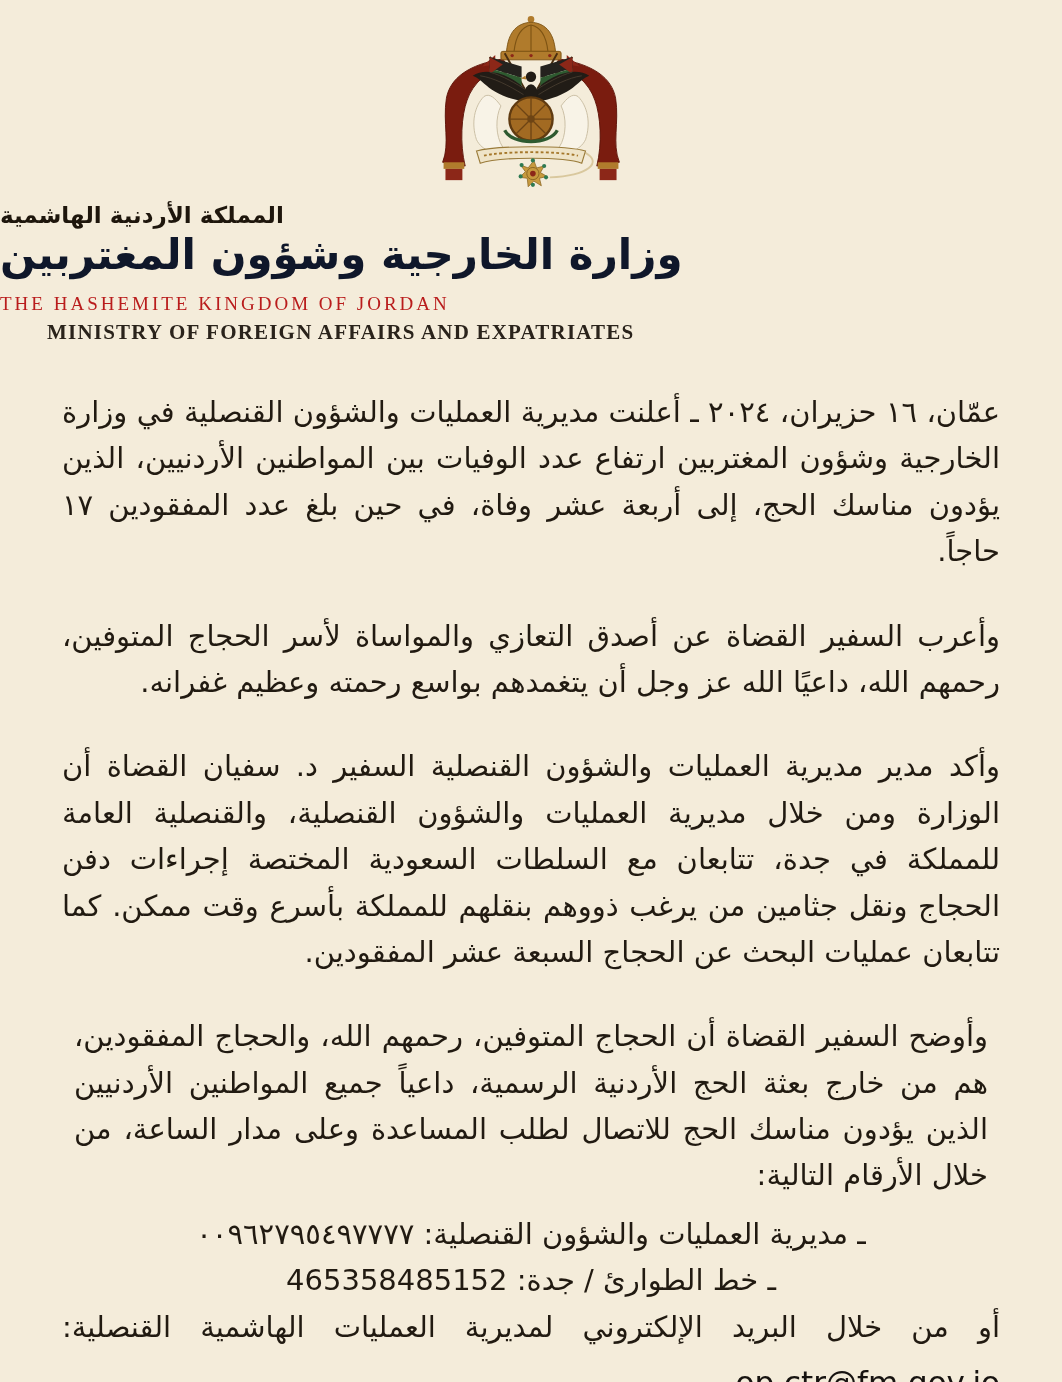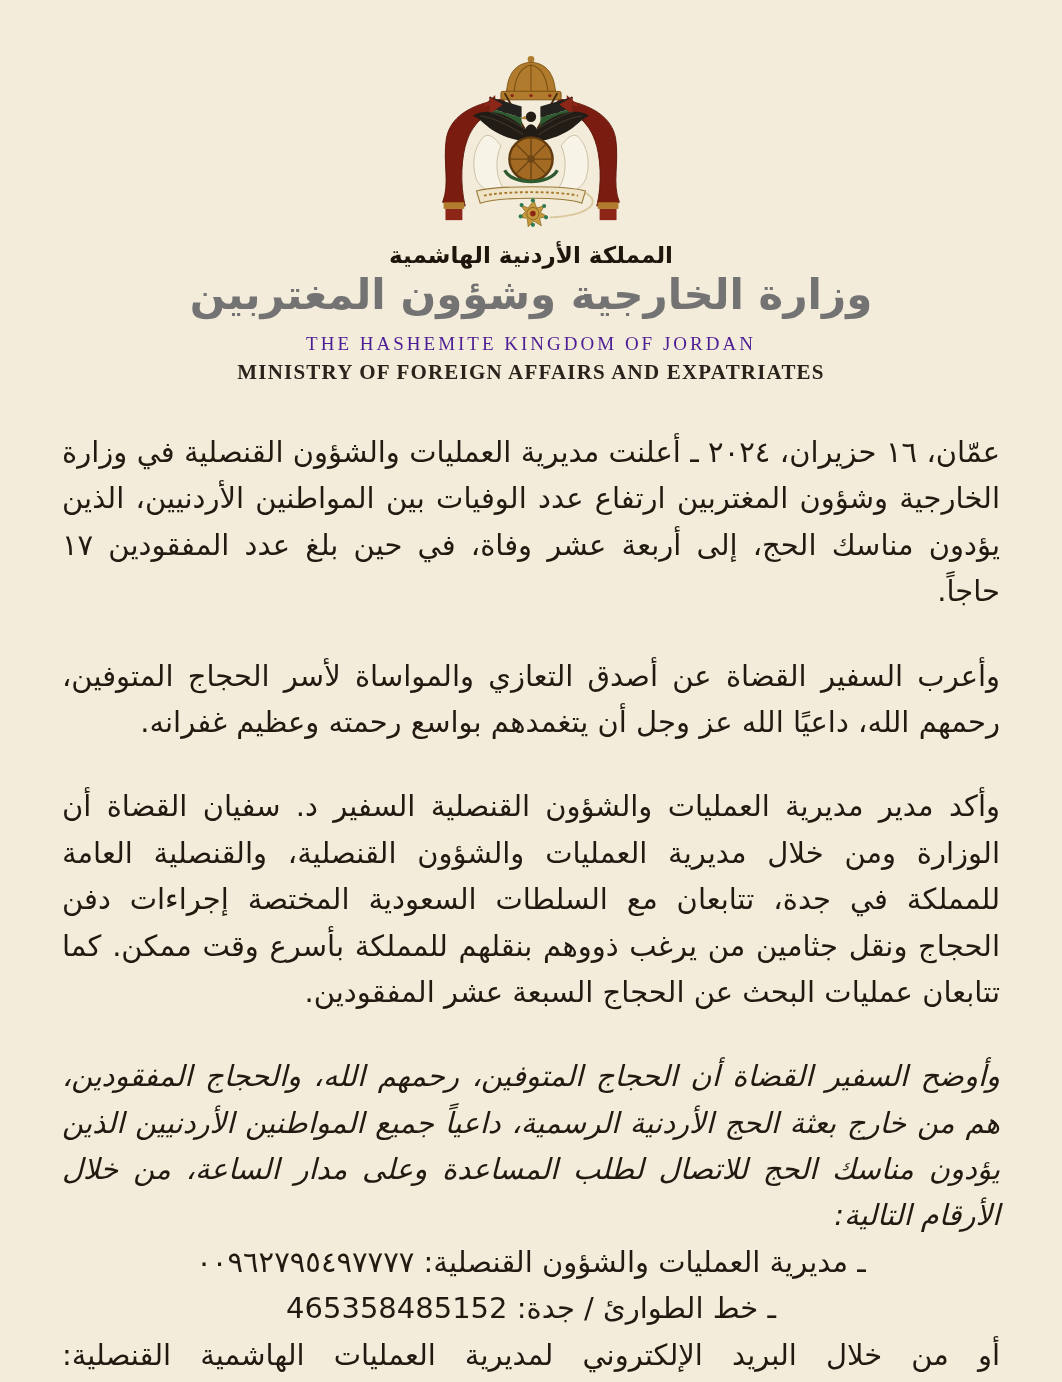--- a/index.html
+++ b/index.html
@@ -9,60 +9,61 @@
     font-family: "DejaVu Sans", sans-serif;
   }
   .page {
     position: relative;
     width: 1062px;
     height: 1382px;
     background: #f4ecda;
     overflow: hidden;
     color: #221a10;
   }
-  .header { text-align: center; padding-top: 10px; margin-top: 40px; }
+  .header { padding-top: 10px; }
   .emblem { display: block; margin: 0 auto; }
   .kingdom-ar {
     font-size: 23px;
     font-weight: 700;
     margin-top: 4px;
     color: #1e160c;
   }
   .ministry-ar {
     font-size: 42px;
     font-weight: 700;
     margin-top: 2px;
-    color: #737373;
+    color: #0f172a;
   }
   .kingdom-en {
     font-family: "Liberation Serif", serif;
     font-size: 19px;
     letter-spacing: 3px;
     margin-top: 14px;
-    color: #4c1d95;
+    color: #b91c1c;
   }
   .ministry-en {
     font-family: "Liberation Serif", serif;
     font-size: 21px;
     font-weight: 700;
     letter-spacing: 1.2px;
     margin-top: 5px;
     color: #2a231b;
+    padding-left: 47px;
   }
   .content {
     direction: rtl;
     padding: 0 62px;
     margin-top: 44px;
     font-size: 29px;
     line-height: 1.6;
     text-align: justify;
     color: #211a11;
   }
   .para { margin: 16px 0 38px; }
-  .para-last { margin: 0; font-style: italic; }
+  .para-last { margin: 12px; }
   .contact-line { text-align: center; }
   .email-intro { text-align: justify; text-align-last: justify; }
   .email-line {
     direction: ltr;
     text-align: right;
     font-size: 31px;
     margin-top: 8px;
     color: #171310;
   }
 </style>

